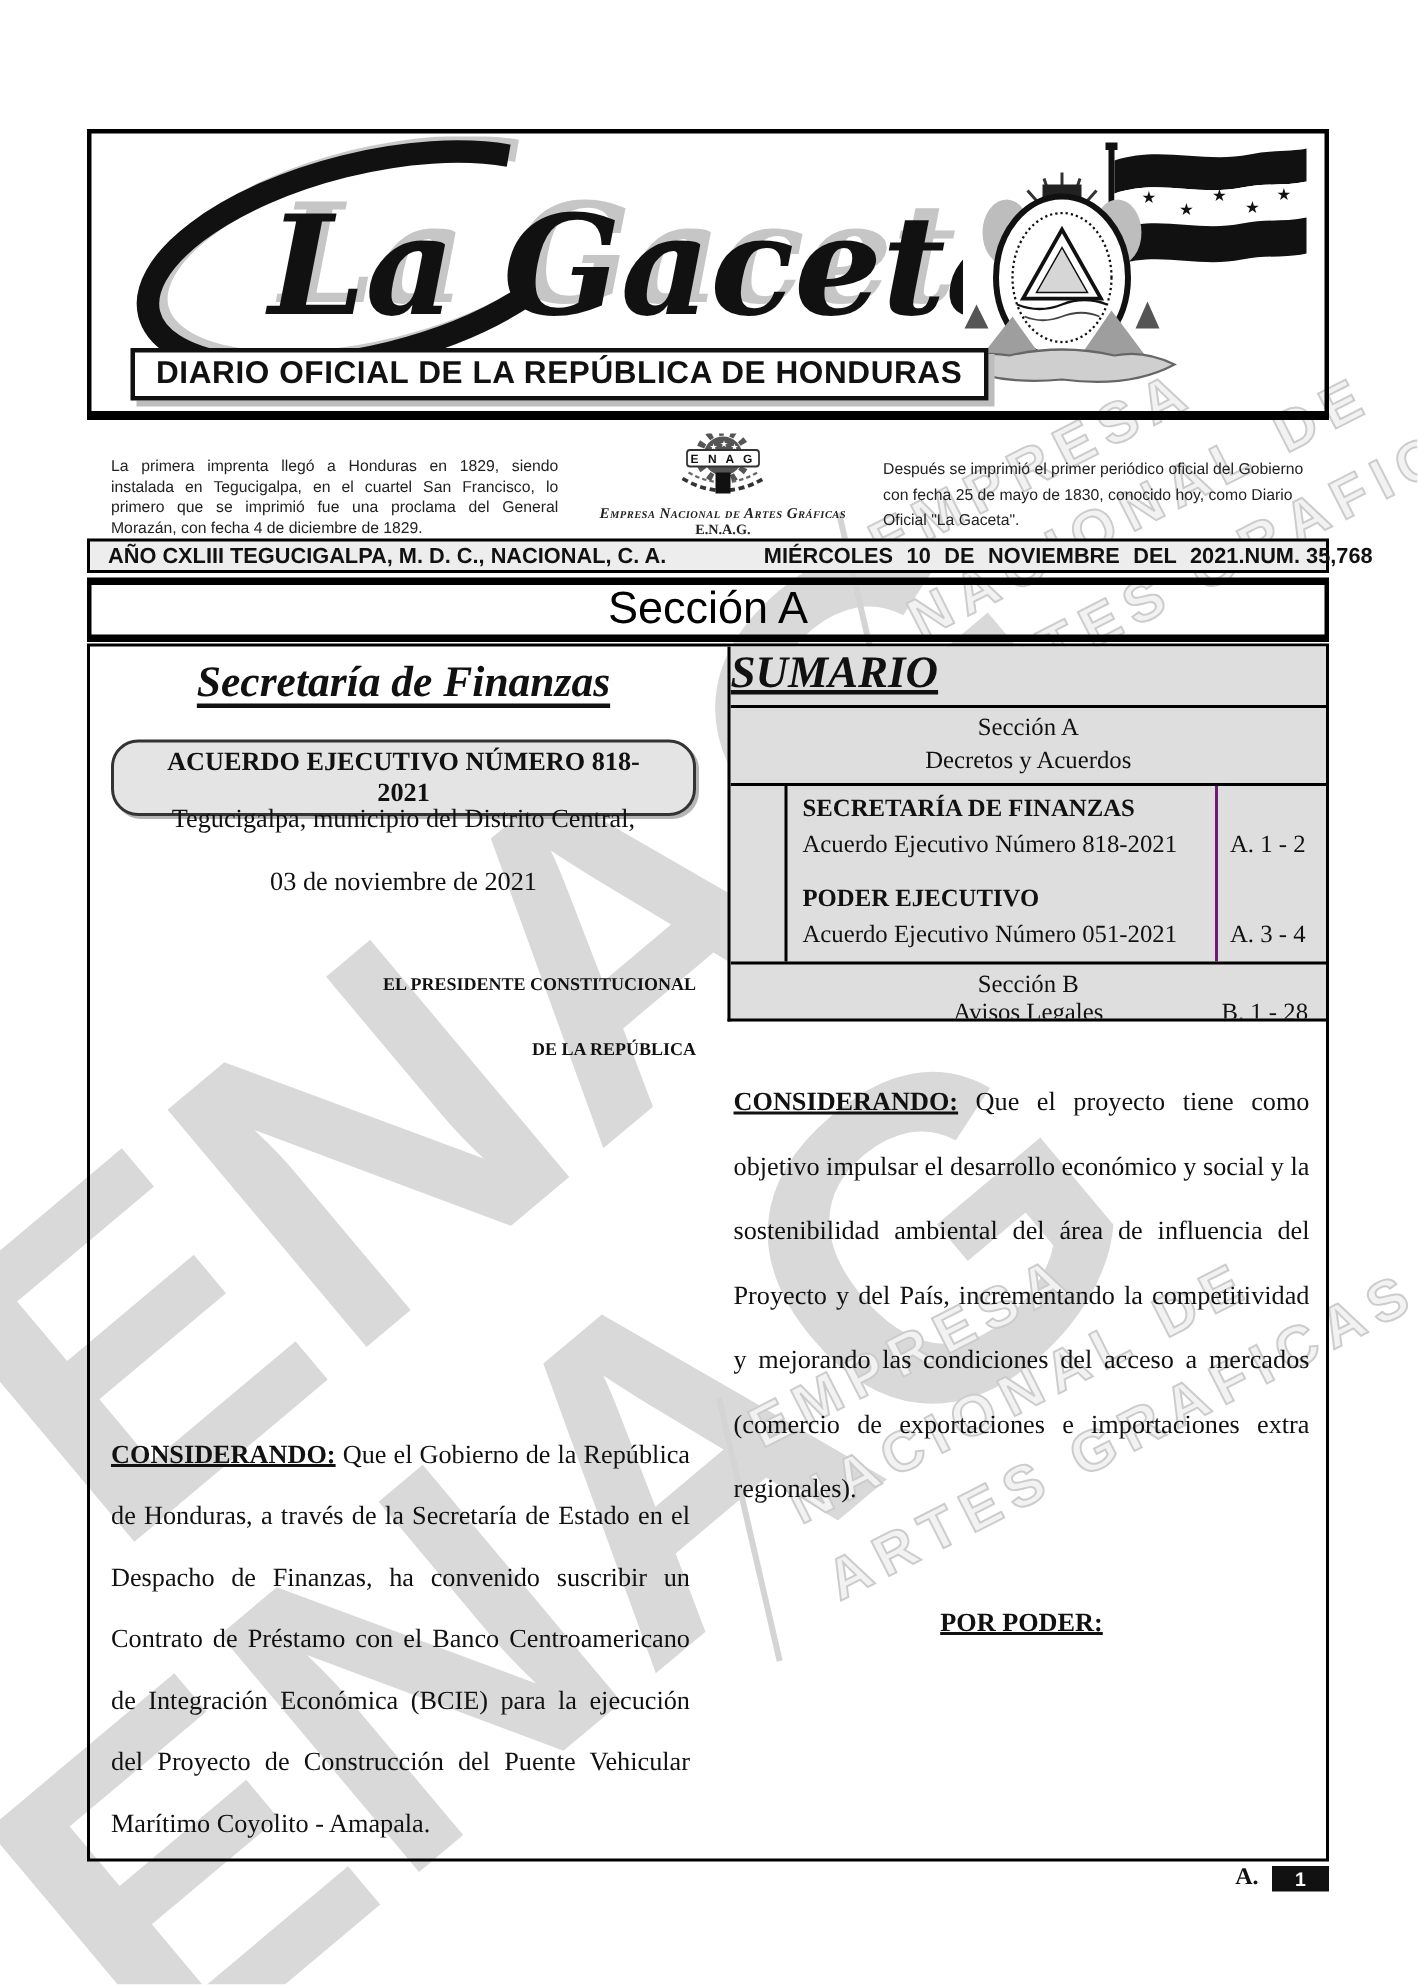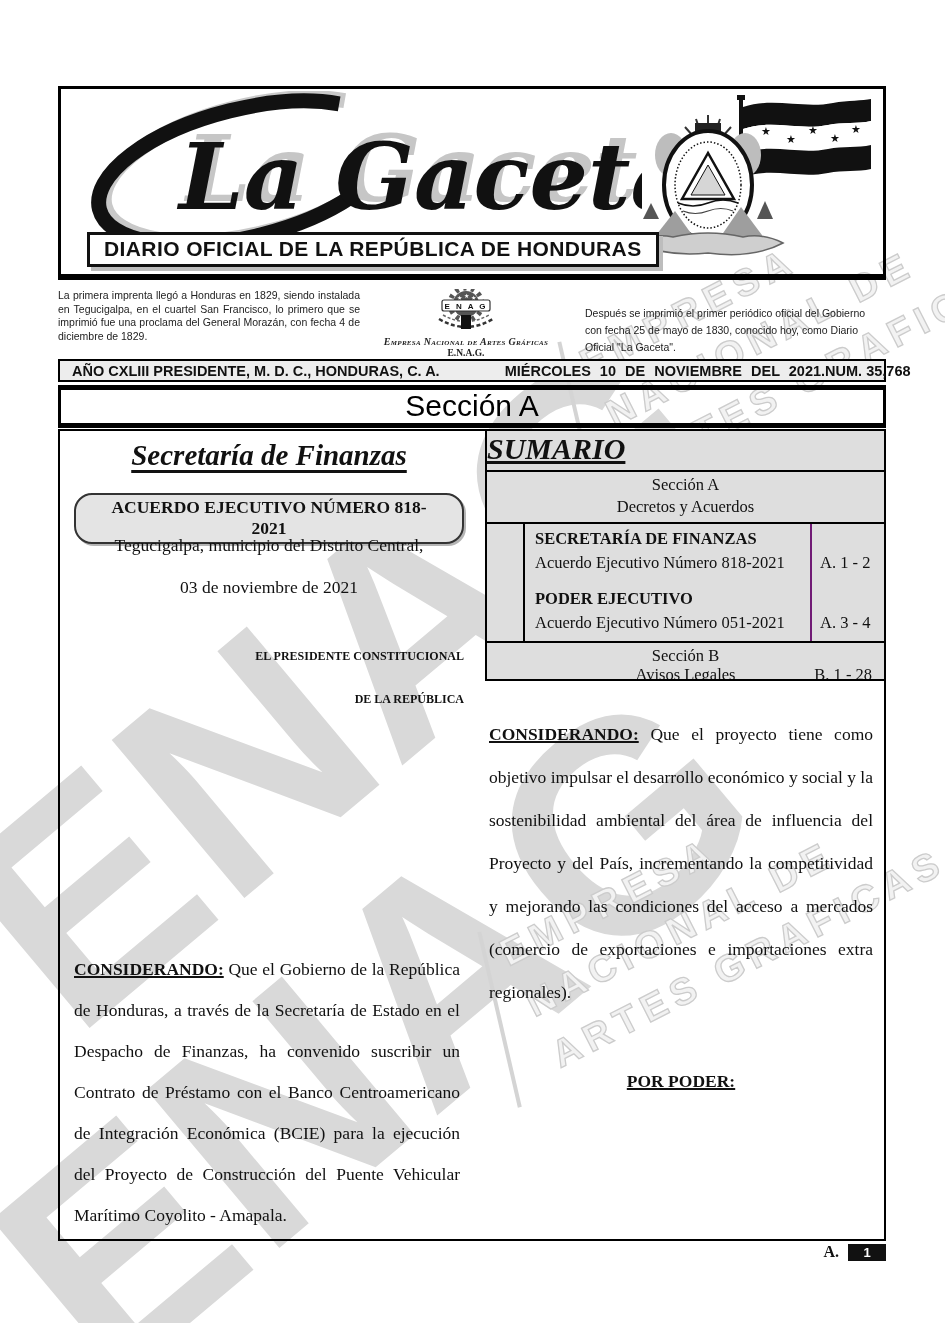--- a/index.html
+++ b/index.html
@@ -158,21 +158,21 @@
         <polygon points="20,126 28,110 36,126" fill="#555"></polygon>
         <polygon points="134,126 142,108 150,126" fill="#555"></polygon>
         <path d="M12,150 q30,14 73,10 q45,6 75,-10 q-20,-10 -40,-6 q-35,-8 -70,0 q-22,-4 -38,6 Z" fill="#cfcfcf" stroke="#666" stroke-width="1.5"></path>
       </g>
     </svg>
 
     <div class="diario-box">DIARIO OFICIAL DE LA REPÚBLICA DE HONDURAS</div>
   </header>
 
   <div class="notes">
-    <p class="note-left" style="margin:0">La primera imprenta llegó a Honduras en 1829, siendo instalada en Tegucigalpa, en el cuartel San Francisco, lo primero que se imprimió fue una proclama del General Morazán, con fecha 4 de diciembre de 1829.</p>
+    <p class="note-left" style="margin:16px">La primera imprenta llegó a Honduras en 1829, siendo instalada en Tegucigalpa, en el cuartel San Francisco, lo primero que se imprimió fue una proclama del General Morazán, con fecha 4 de diciembre de 1829.</p>
     <div class="enag-wrap">
       <svg width="150" height="44" viewBox="0 0 150 44">
         <circle cx="75" cy="15" r="13" fill="#555"></circle>
         <circle cx="75" cy="15" r="16" fill="none" stroke="#555" stroke-width="5" stroke-dasharray="3.5 4.5"></circle>
         <g font-family="DejaVu Sans, sans-serif" font-size="6" fill="#fff">
           <text x="66" y="11">★</text>
             <text x="73" y="9">★</text>
             <text x="80" y="11">★</text>
         </g>
         <rect x="51" y="11" width="48" height="11" rx="2" fill="#fff" stroke="#333" stroke-width="1.2"></rect>
@@ -181,21 +181,21 @@
         <path d="M52,26 q23,13 46,0" stroke="#666" stroke-width="1.5" fill="none" stroke-dasharray="3 2"></path>
         <rect x="70" y="26" width="10" height="14" fill="#111"></rect>
       </svg>
       <div class="enag-caption">Empresa Nacional de Artes Gráficas</div>
       <div class="enag-abbr">E.N.A.G.</div>
     </div>
     <p class="note-right" style="margin:13px">Después se imprimió el primer periódico oficial del Gobierno con fecha 25 de mayo de 1830, conocido hoy, como Diario Oficial "La Gaceta".</p>
   </div>
 
   <div class="datebar">
-    <span>AÑO CXLIII  PRESIDENTE, M. D. C., HONDURAS, C. A.</span>
+    <span>AÑO CXLIII  TEGUCIGALPA, M. D. C., NACIONAL, C. A.</span>
     <span class="mid">MIÉRCOLES 10 DE NOVIEMBRE DEL 2021.</span>
     <span>NUM. 35,768</span>
   </div>
 
   <div class="section-banner">Sección A</div>
 
   <main class="content">
 
     <h2 class="finanzas">Secretaría de Finanzas</h2>
     <div class="pill-row">

